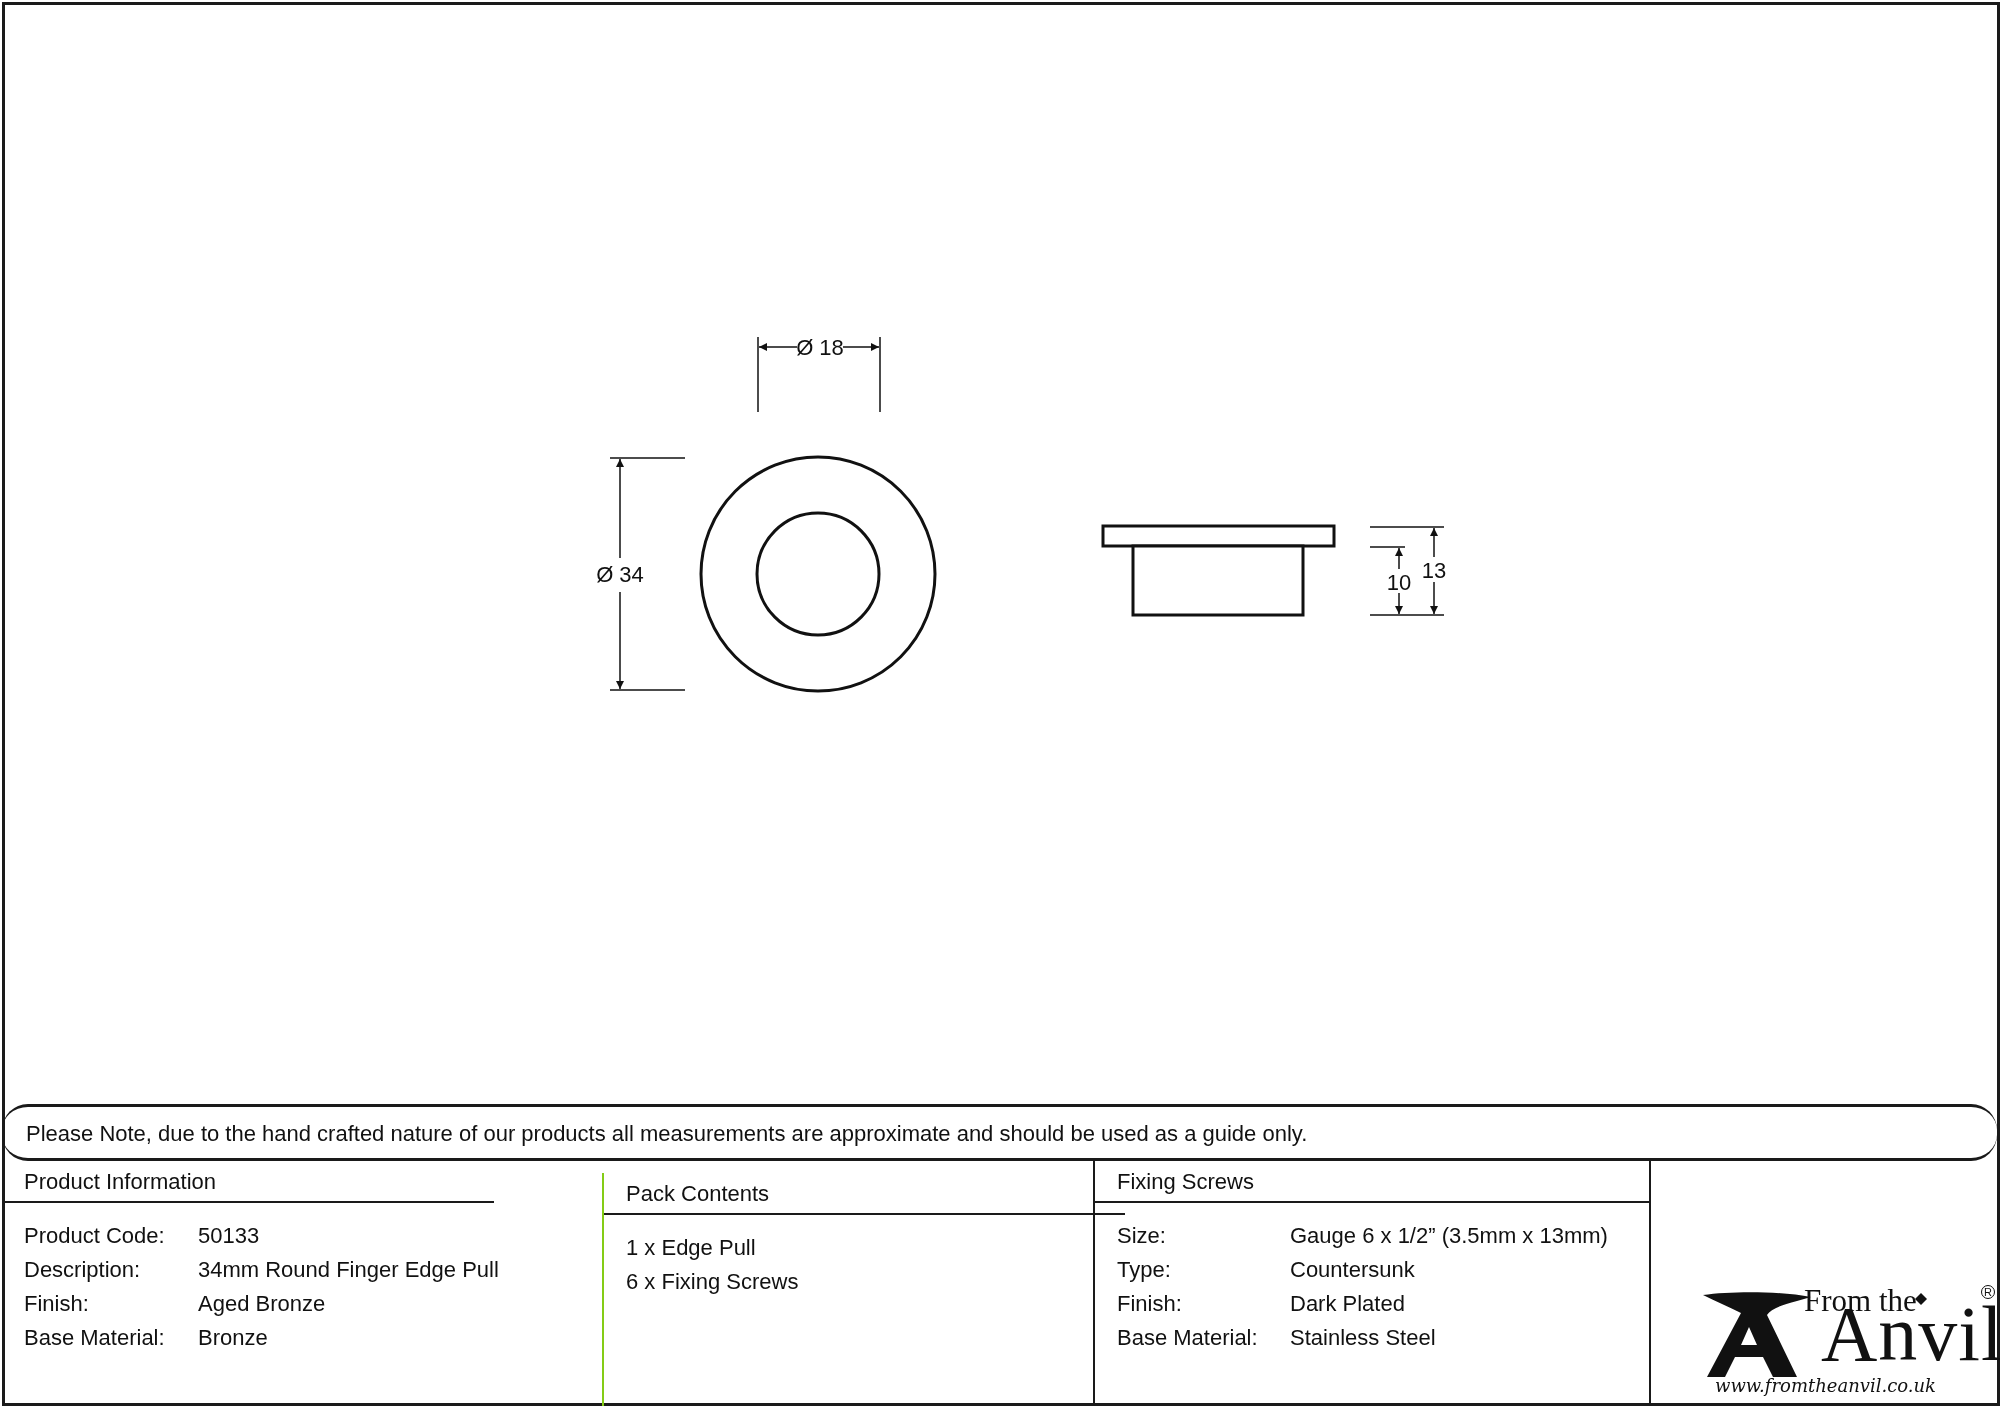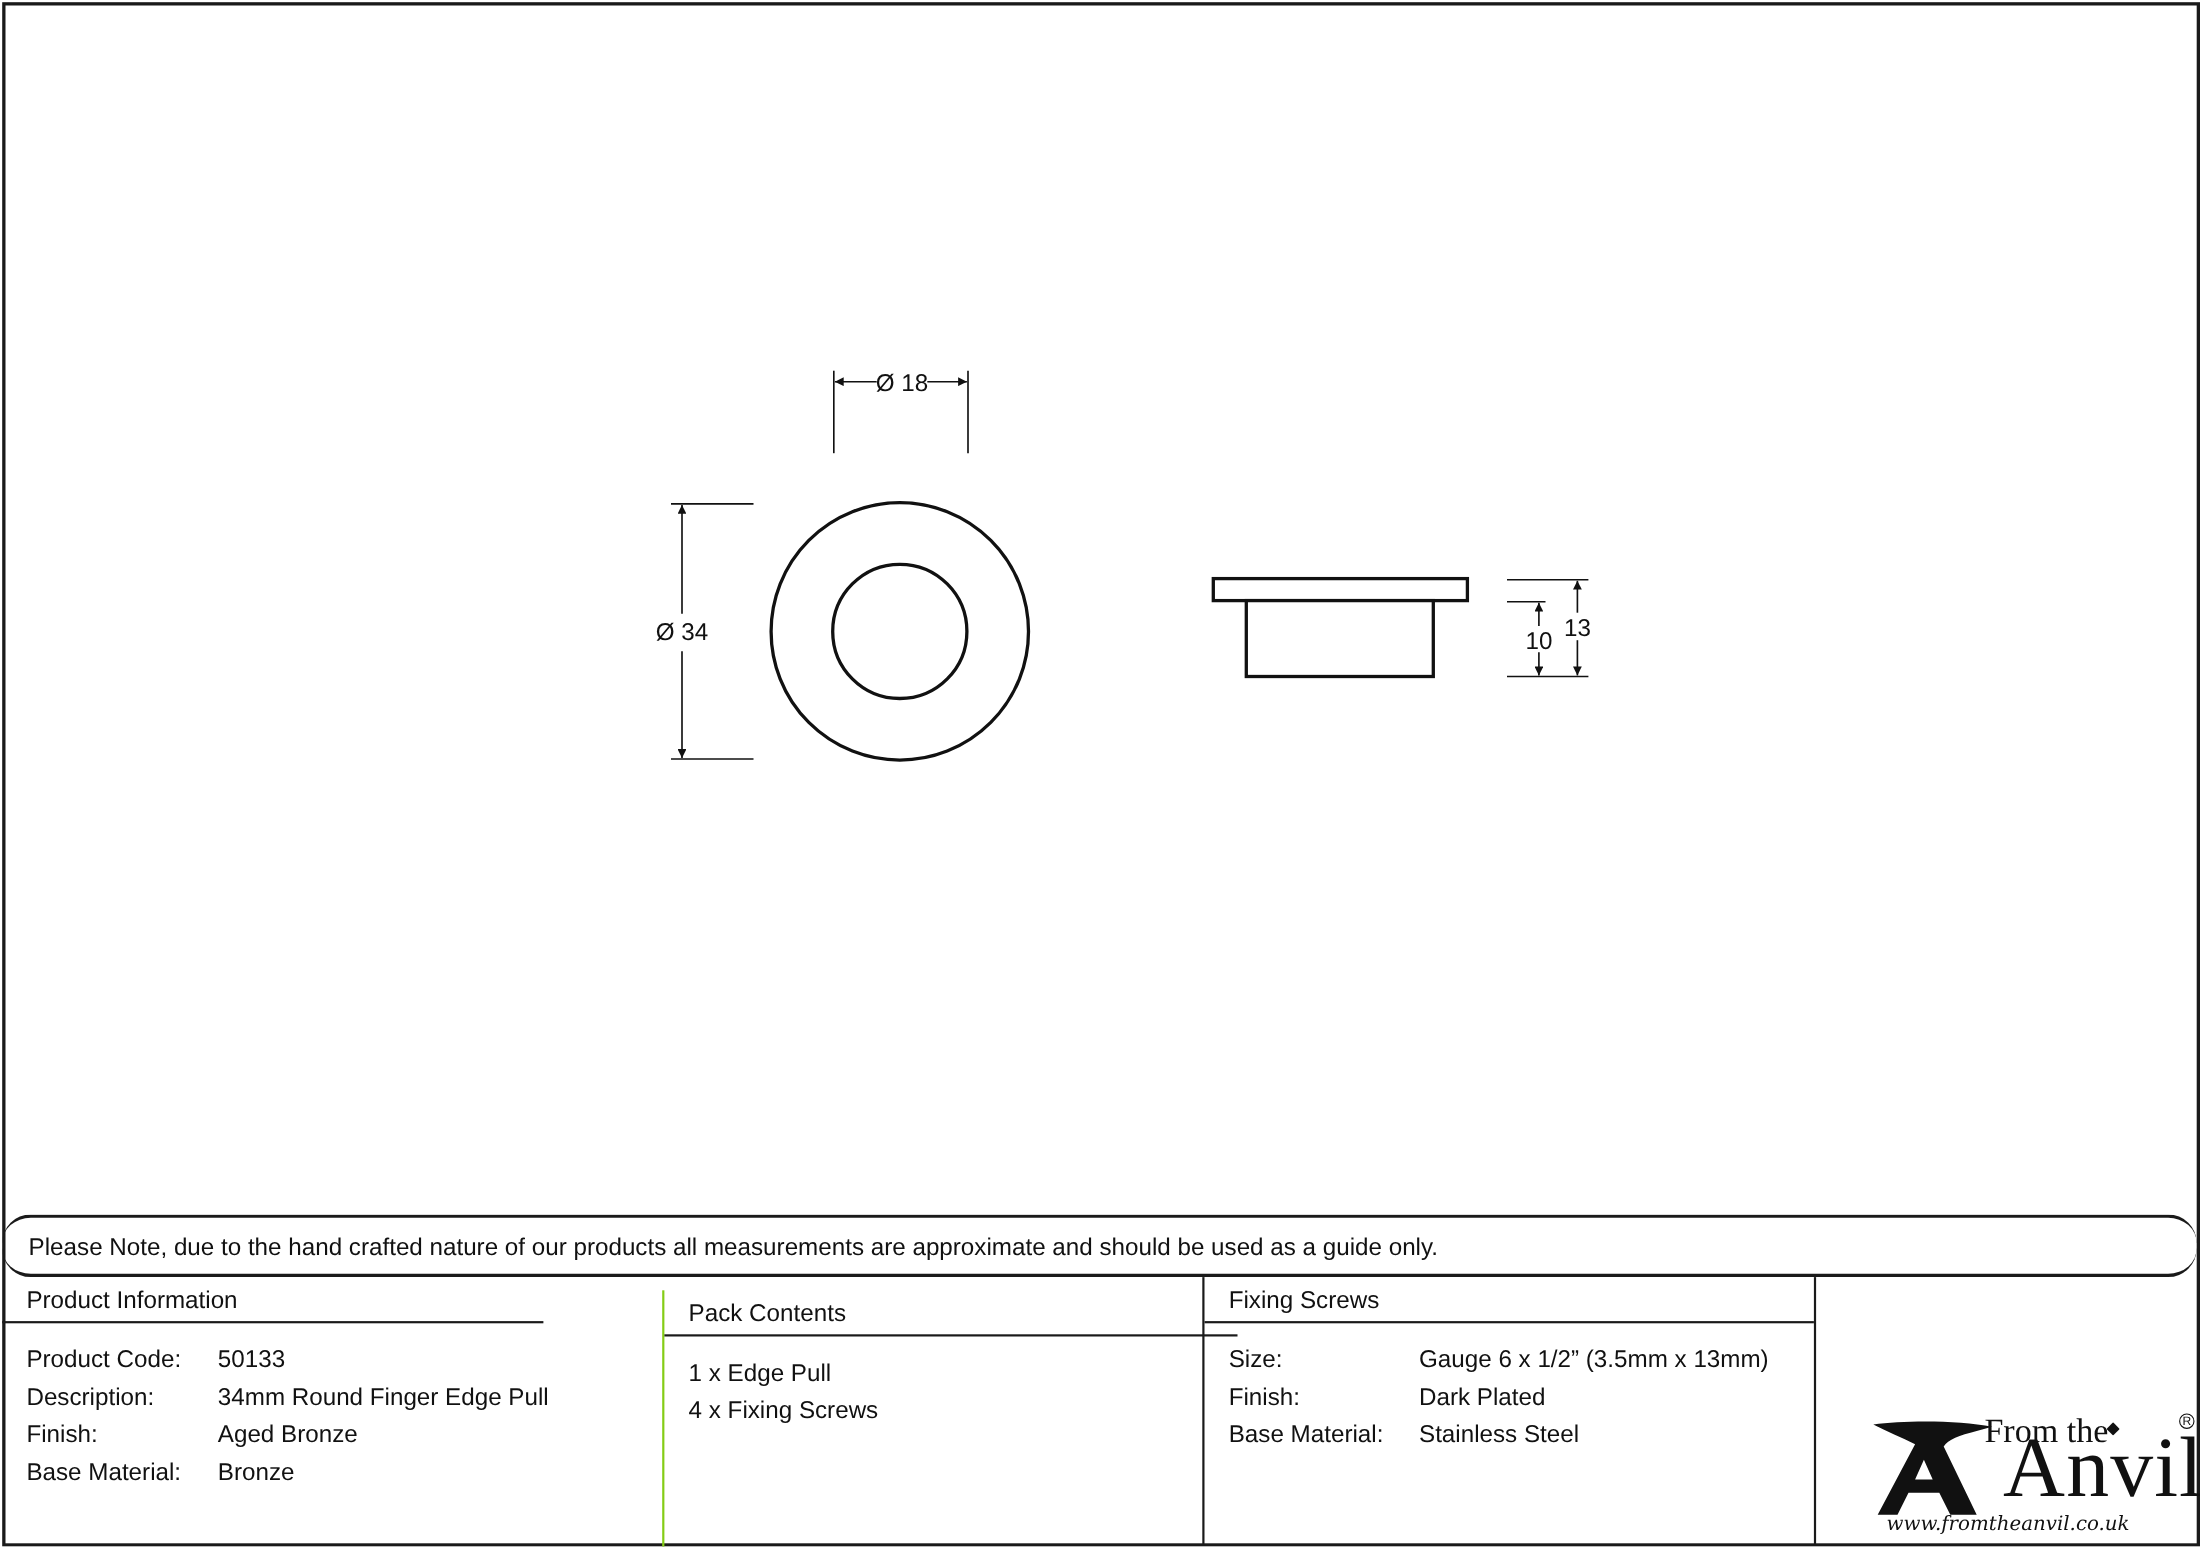--- a/index.html
+++ b/index.html
@@ -118,33 +118,37 @@
 
   <div class="col c2">
     <div class="col-head">
       <span>Pack Contents</span>
     </div>
     <div class="rows">
       <div class="row">
         <span class="label">1 x Edge Pull</span>
       </div>
       <div class="row">
-        <span class="label">4 x Fixing Screws</span>
+        <span class="label">6 x Fixing Screws</span>
       </div>
     </div>
   </div>
 
   <div class="col c3">
     <div class="col-head">
       <span>Fixing Screws</span>
     </div>
     <div class="rows">
       <div class="row">
         <span class="label">Size:</span>
         <span class="value">Gauge 6 x 1/2” (3.5mm x 13mm)</span>
+      </div>
+      <div class="row">
+        <span class="label">Type:</span>
+        <span class="value">Countersunk</span>
       </div>
       <div class="row">
         <span class="label">Finish:</span>
         <span class="value">Dark Plated</span>
       </div>
       <div class="row">
         <span class="label">Base Material:</span>
         <span class="value">Stainless Steel</span>
       </div>
     </div>

